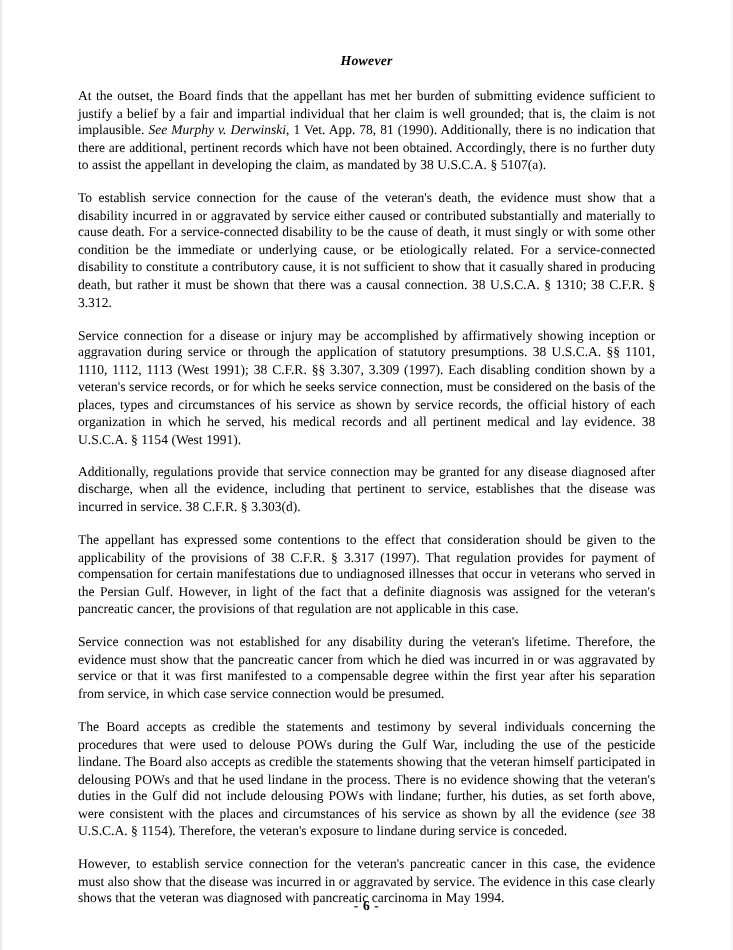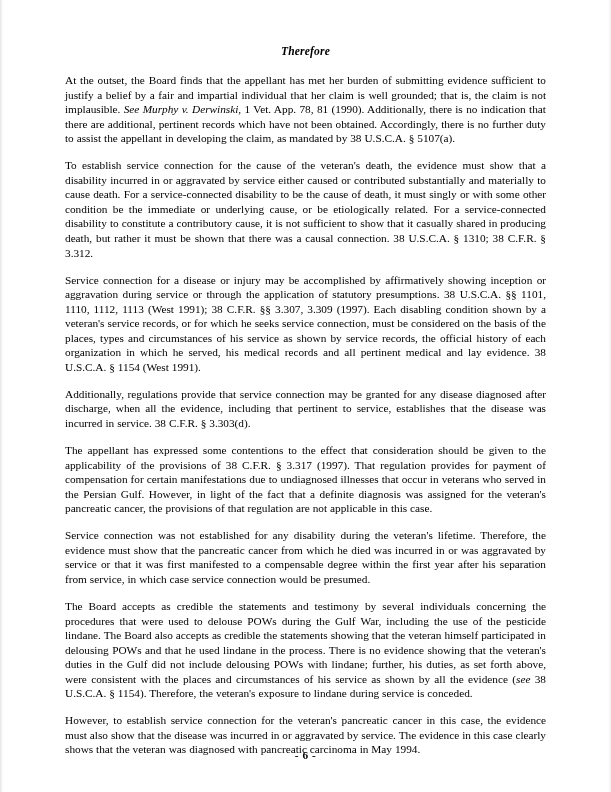--- a/index.html
+++ b/index.html
@@ -80,21 +80,21 @@
 </style>
 </head>
 <body>
 
 <div class="page">
 
   <div class="scan-edge-left"></div>
   <div class="scan-edge-right"></div>
 
   <div class="content">
-    <div class="doc-heading">Therefore</div>
+    <div class="doc-heading">However</div>
     <div id="paragraphs">
         <div class="para"><span>At the outset, the Board finds that the appellant has met her burden of submitting evidence sufficient to justify a belief by a fair and impartial individual that her claim is well grounded; that is, the claim is not implausible.  </span><span class="ital">See Murphy v. Derwinski</span><span>, 1 Vet. App. 78, 81 (1990).  Additionally, there is no indication that there are additional, pertinent records which have not been obtained.  Accordingly, there is no further duty to assist the appellant in developing the claim, as mandated by 38 U.S.C.A. § 5107(a).</span></div>
         <div class="para"><span>To establish service connection for the cause of the veteran's death, the evidence must show that a disability incurred in or aggravated by service either caused or contributed substantially and materially to cause death.  For a service-connected disability to be the cause of death, it must singly or with some other condition be the immediate or underlying cause, or be etiologically related.  For a service-connected disability to constitute a contributory cause, it is not sufficient to show that it casually shared in producing death, but rather it must be shown that there was a causal connection.  38 U.S.C.A. § 1310; 38 C.F.R. § 3.312.</span></div>
         <div class="para"><span>Service connection for a disease or injury may be accomplished by affirmatively showing inception or aggravation during service or through the application of statutory presumptions.  38 U.S.C.A. §§ 1101, 1110, 1112, 1113 (West 1991); 38 C.F.R. §§ 3.307, 3.309 (1997).  Each disabling condition shown by a veteran's service records, or for which he seeks service connection, must be considered on the basis of the places, types and circumstances of his service as shown by service records, the official history of each organization in which he served, his medical records and all pertinent medical and lay evidence.  38 U.S.C.A. § 1154 (West 1991).</span></div>
         <div class="para"><span>Additionally, regulations provide that service connection may be granted for any disease diagnosed after discharge, when all the evidence, including that pertinent to service, establishes that the disease was incurred in service.  38 C.F.R. § 3.303(d).</span></div>
         <div class="para"><span>The appellant has expressed some contentions to the effect that consideration should be given to the applicability of the provisions of 38 C.F.R. § 3.317 (1997).  That regulation provides for payment of compensation for certain manifestations due to undiagnosed illnesses that occur in veterans who served in the Persian Gulf.  However, in light of the fact that a definite diagnosis was assigned for the veteran's pancreatic cancer, the provisions of that regulation are not applicable in this case.</span></div>
         <div class="para"><span>Service connection was not established for any disability during the veteran's lifetime.  Therefore, the evidence must show that the pancreatic cancer from which he died was incurred in or was aggravated by service or that it was first manifested to a compensable degree within the first year after his separation from service, in which case service connection would be presumed.</span></div>
         <div class="para"><span>The Board accepts as credible the statements and testimony by several individuals concerning the procedures that were used to delouse POWs during the Gulf War, including the use of the pesticide lindane.  The Board also accepts as credible the statements showing that the veteran himself participated in delousing POWs and that he used lindane in the process.  There is no evidence showing that the veteran's duties in the Gulf did not include delousing POWs with lindane; further, his duties, as set forth above, were consistent with the places and circumstances of his service as shown by all the evidence (</span><span class="ital">see</span><span> 38 U.S.C.A. § 1154).  Therefore, the veteran's exposure to lindane during service is conceded.</span></div>
         <div class="para"><span>However, to establish service connection for the veteran's pancreatic cancer in this case, the evidence must also show that the disease was incurred in or aggravated by service.  The evidence in this case clearly shows that the veteran was diagnosed with pancreatic carcinoma in May 1994.</span></div>
       </div>

